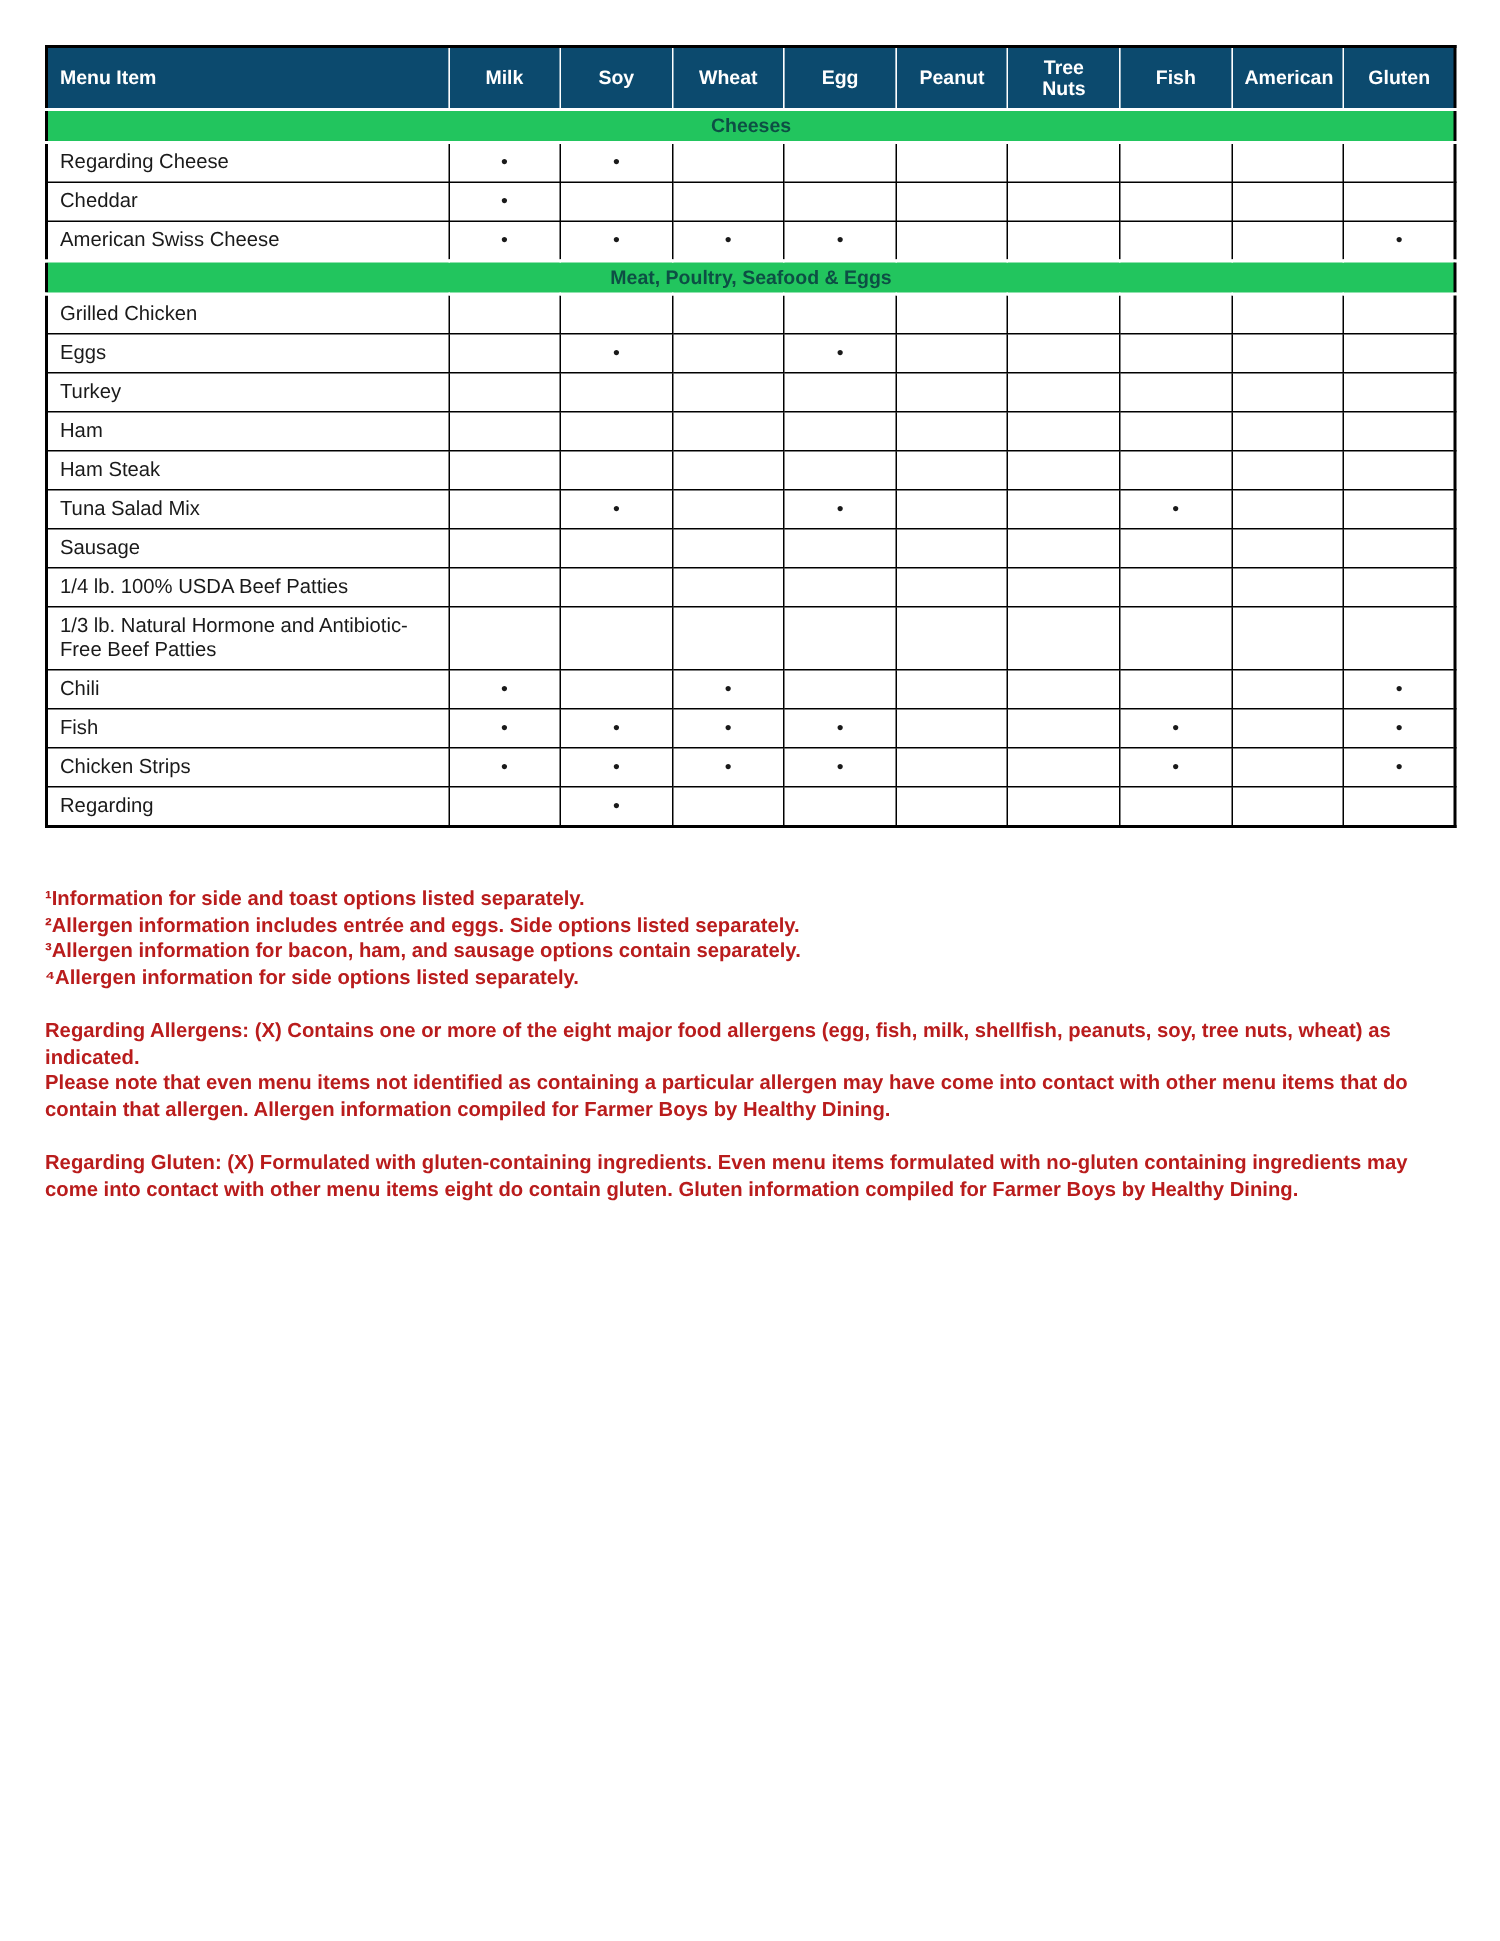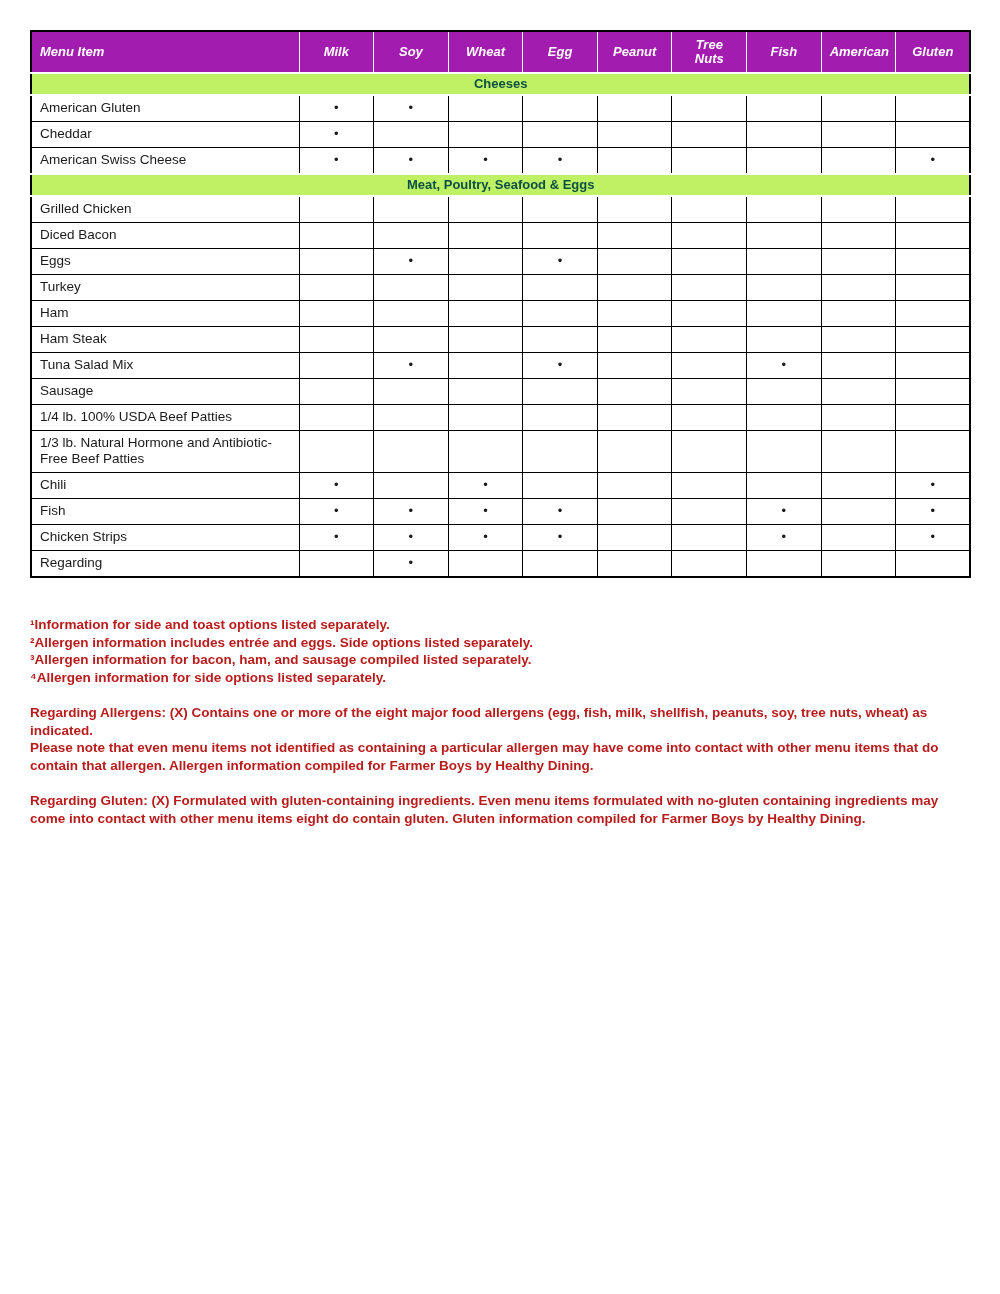--- a/index.html
+++ b/index.html
@@ -23,34 +23,33 @@
   table.allergen {
     border-collapse: collapse;
     width: 940px;
     border: 2px solid #000;
     table-layout: fixed;
   }
   table.allergen col.c-item { width: 268px; }
   table.allergen col.c-all  { width: 74.6px; }
 
   thead th {
-    background: #a21caf;
+    background: #0c4a6e;
     color: #ffffff;
     font-size: 13px;
     font-weight: bold;
     padding: 6px 8px;
     text-align: center;
     border: 1px solid #ffffff;
     line-height: 14px;
-    font-style: italic;
   }
   thead th.col-item { text-align: left; }
 
   tr.section-row td {
-    background: #bef264;
+    background: #22c55e;
     color: #0d4f44;
     font-weight: bold;
     text-align: center;
     font-size: 13px;
     padding: 3px 4px;
     border-top: 2px solid #ffffff;
     border-bottom: 2px solid #ffffff;
     border-left: none;
     border-right: none;
     line-height: 14px;
@@ -114,21 +113,21 @@
           <th>Fish</th>
           <th>American</th>
           <th>Gluten</th>
         </tr>
     </thead>
     <tbody id="table-body">
         <tr class="section-row">
           <td colspan="10">Cheeses</td>
         </tr>
         <tr>
-          <td class="item-cell">American Gluten</td>
+          <td class="item-cell">Regarding Cheese</td>
           <td class="mark-cell">•</td>
           <td class="mark-cell">•</td>
           <td class="mark-cell"></td>
           <td class="mark-cell"></td>
           <td class="mark-cell"></td>
           <td class="mark-cell"></td>
           <td class="mark-cell"></td>
           <td class="mark-cell"></td>
           <td class="mark-cell"></td>
         </tr>
@@ -154,32 +153,20 @@
           <td class="mark-cell"></td>
           <td class="mark-cell"></td>
           <td class="mark-cell"></td>
           <td class="mark-cell">•</td>
         </tr>
         <tr class="section-row">
           <td colspan="10">Meat, Poultry, Seafood &amp; Eggs</td>
         </tr>
         <tr>
           <td class="item-cell">Grilled Chicken</td>
-          <td class="mark-cell"></td>
-          <td class="mark-cell"></td>
-          <td class="mark-cell"></td>
-          <td class="mark-cell"></td>
-          <td class="mark-cell"></td>
-          <td class="mark-cell"></td>
-          <td class="mark-cell"></td>
-          <td class="mark-cell"></td>
-          <td class="mark-cell"></td>
-        </tr>
-        <tr>
-          <td class="item-cell">Diced Bacon</td>
           <td class="mark-cell"></td>
           <td class="mark-cell"></td>
           <td class="mark-cell"></td>
           <td class="mark-cell"></td>
           <td class="mark-cell"></td>
           <td class="mark-cell"></td>
           <td class="mark-cell"></td>
           <td class="mark-cell"></td>
           <td class="mark-cell"></td>
         </tr>
@@ -326,21 +313,21 @@
           <td class="mark-cell"></td>
           <td class="mark-cell"></td>
           <td class="mark-cell"></td>
         </tr>
       </tbody>
   </table>
 
   <div class="notes">
     <p class="footnote">¹Information for side and toast options listed separately.</p>
     <p class="footnote">²Allergen information includes entrée and eggs. Side options listed separately.</p>
-    <p class="footnote">³Allergen information for bacon, ham, and sausage compiled listed separately.</p>
+    <p class="footnote">³Allergen information for bacon, ham, and sausage options contain separately.</p>
     <p class="footnote">⁴Allergen information for side options listed separately.</p>
 
     <div class="para-block">
       <p class="para">Regarding Allergens: (X) Contains one or more of the eight major food allergens (egg, fish, milk, shellfish, peanuts, soy, tree nuts, wheat) as indicated.</p>
       <p class="para">Please note that even menu items not identified as containing a particular allergen may have come into contact with other menu items that do contain that allergen. Allergen information compiled for Farmer Boys by Healthy Dining.</p>
     </div>
 
     <div class="para-block">
       <p class="para">Regarding Gluten: (X) Formulated with gluten-containing ingredients. Even menu items formulated with no-gluten containing ingredients may come into contact with other menu items eight do contain gluten. Gluten information compiled for Farmer Boys by Healthy Dining.</p>
     </div>

